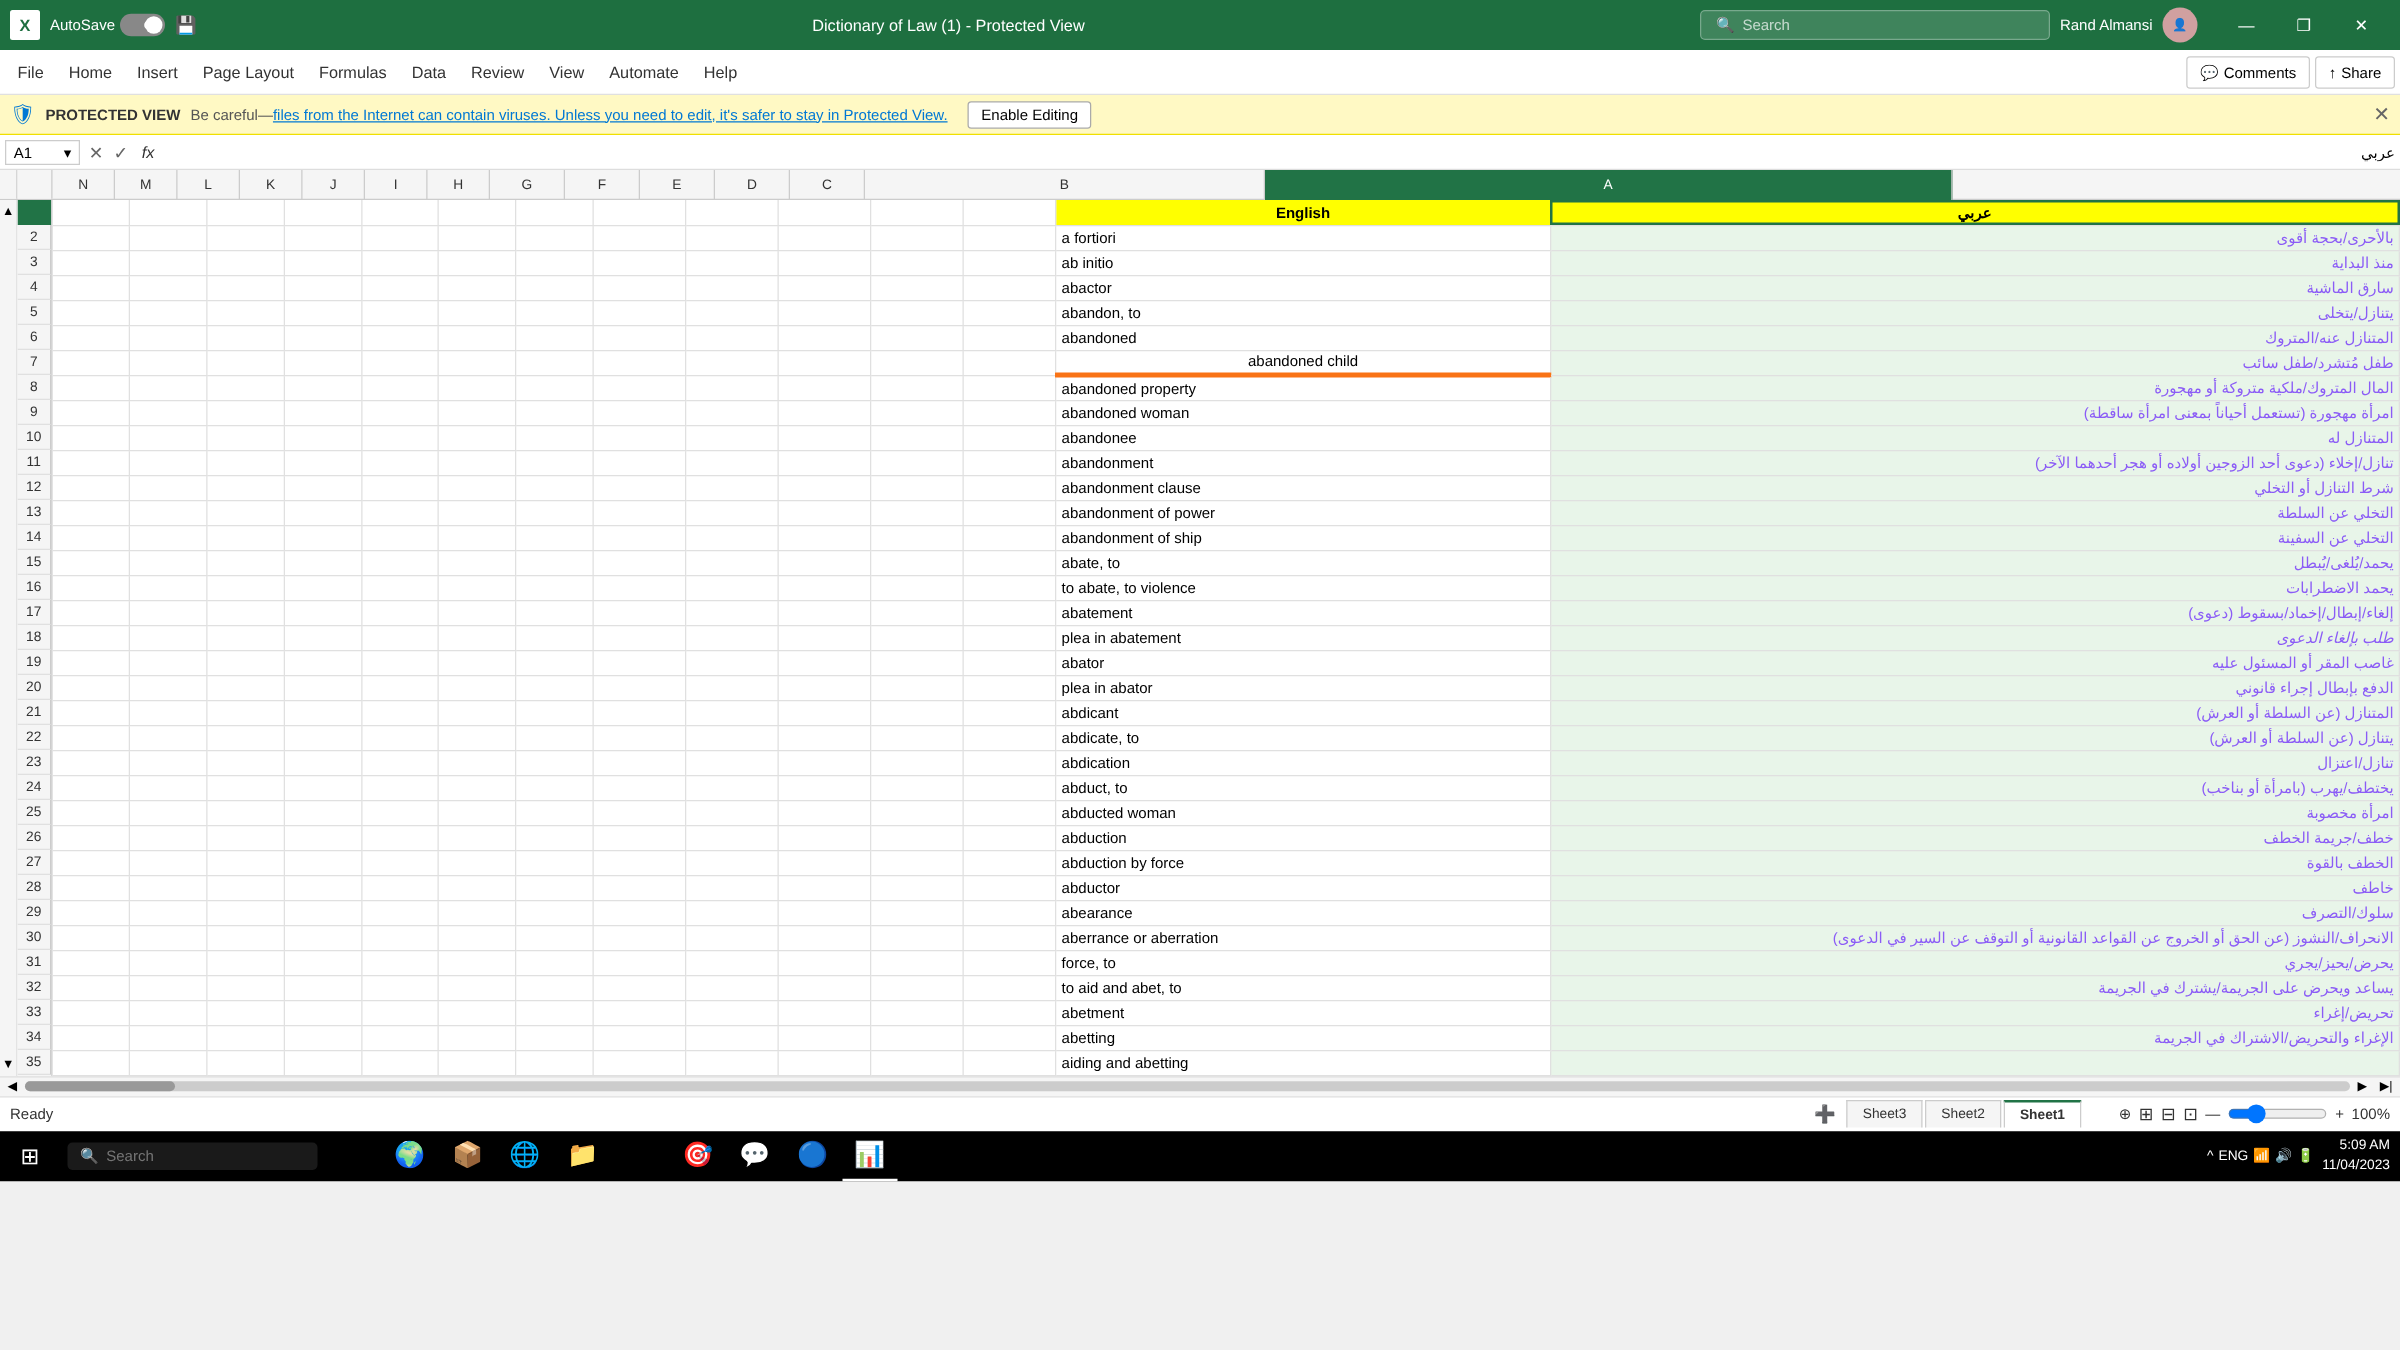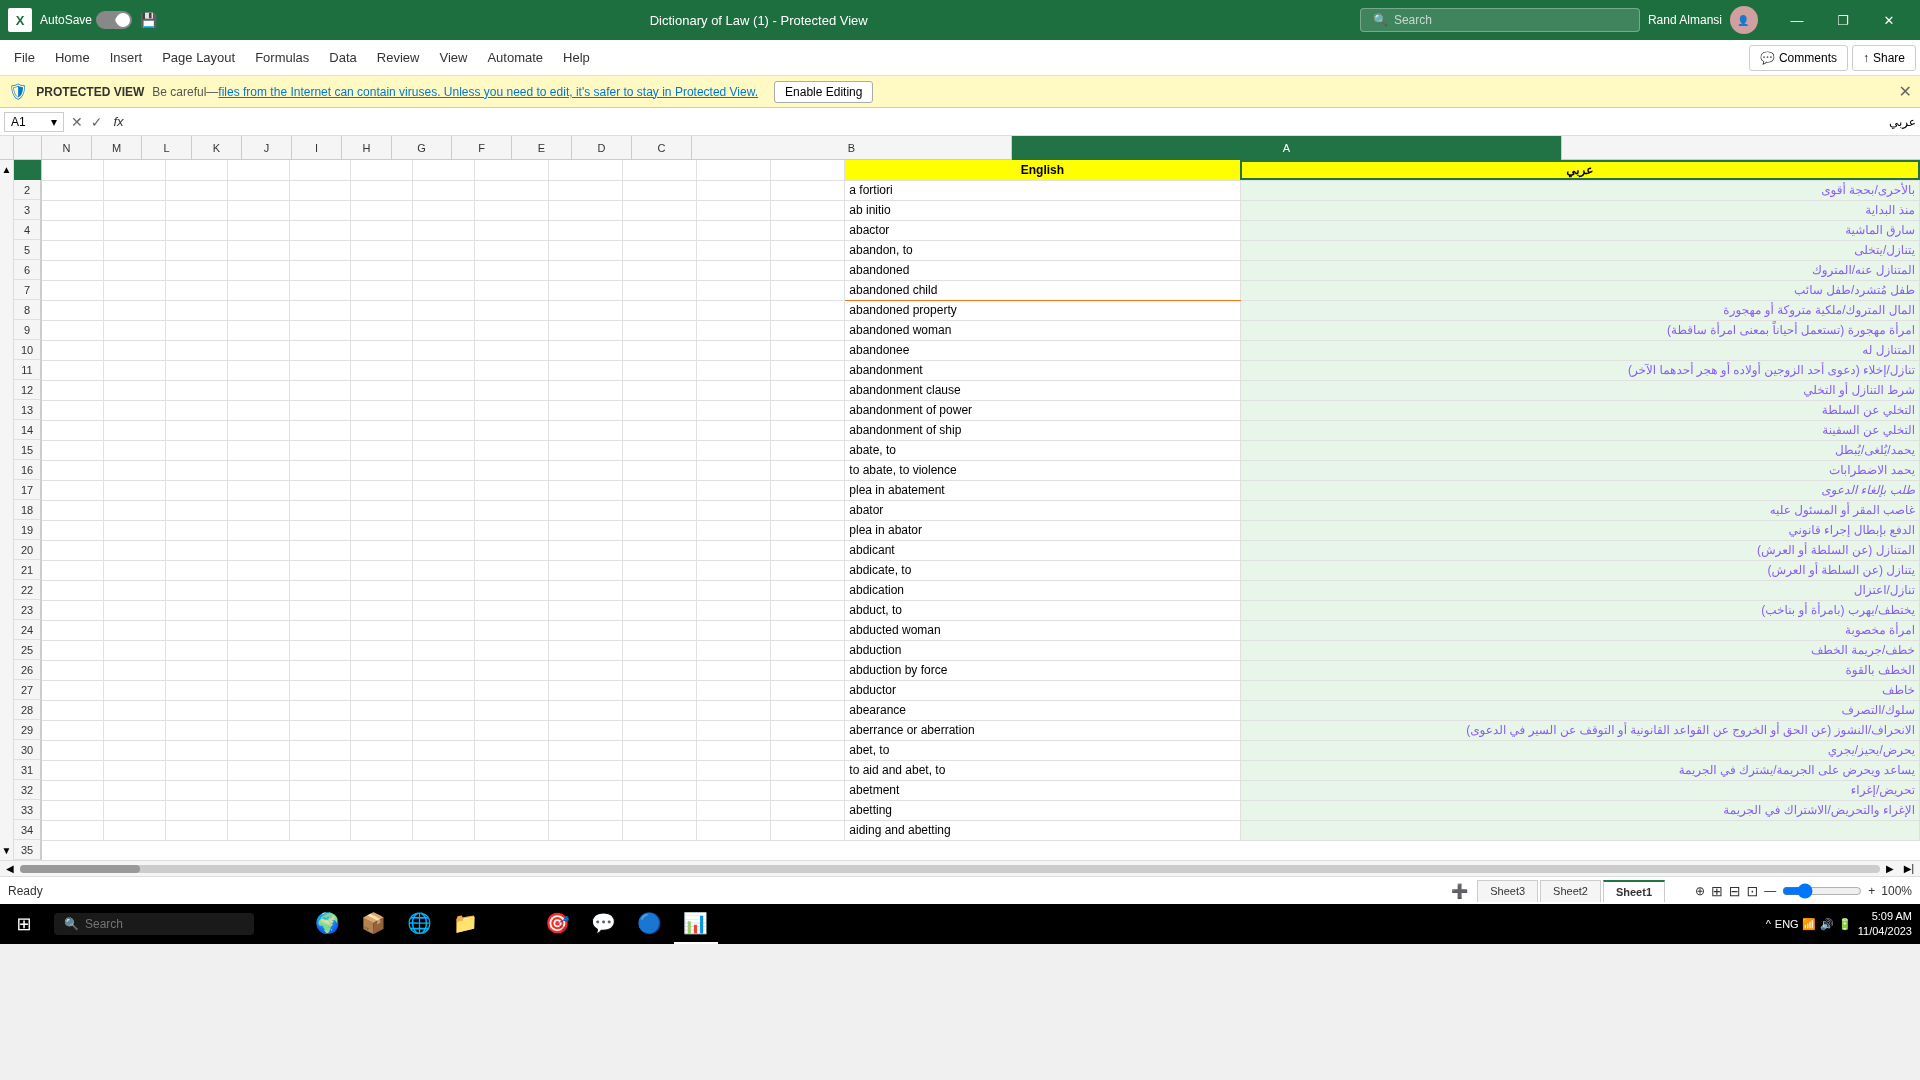--- a/index.html
+++ b/index.html
@@ -534,21 +534,21 @@
               <td style="border-bottom:1px solid #e0e0e0;border-right:1px solid #e0e0e0;height:20px;"></td>
               <td style="border-bottom:1px solid #e0e0e0;border-right:1px solid #e0e0e0;height:20px;"></td>
               <td style="border-bottom:1px solid #e0e0e0;border-right:1px solid #e0e0e0;height:20px;"></td>
               <td style="border-bottom:1px solid #e0e0e0;border-right:1px solid #e0e0e0;height:20px;"></td>
               <td style="border-bottom:1px solid #e0e0e0;border-right:1px solid #e0e0e0;height:20px;"></td>
               <td style="border-bottom:1px solid #e0e0e0;border-right:1px solid #e0e0e0;height:20px;"></td>
               <td style="border-bottom:1px solid #e0e0e0;border-right:1px solid #e0e0e0;height:20px;"></td>
               <td style="border-bottom:1px solid #e0e0e0;border-right:1px solid #e0e0e0;height:20px;"></td>
               <td style="border-bottom:1px solid #e0e0e0;border-right:1px solid #e0e0e0;height:20px;"></td>
               <td style="border-bottom:1px solid #e0e0e0;border-right:1px solid #e0e0e0;height:20px;"></td>
-              <td class="cell-english" style="border-bottom:1px solid #f97316;border-right:1px solid #e0e0e0;height:20px;padding:1px 4px;font-size:12px;">abandoned child</td>
+              <td class="cell-english" style="border-bottom:4px solid #f97316;border-right:1px solid #e0e0e0;height:20px;padding:1px 4px;font-size:12px;text-align:center;">abandoned child</td>
               <td class="cell-arabic col-selected-bg" style="border-bottom:1px solid #e0e0e0;border-right:1px solid #e0e0e0;height:20px;padding:1px 4px;font-size:12px;direction:rtl;text-align:right;">طفل مُتشرد/طفل سائب</td>
             </tr>
             <tr>
               <td style="border-bottom:1px solid #e0e0e0;border-right:1px solid #e0e0e0;height:20px;"></td>
               <td style="border-bottom:1px solid #e0e0e0;border-right:1px solid #e0e0e0;height:20px;"></td>
               <td style="border-bottom:1px solid #e0e0e0;border-right:1px solid #e0e0e0;height:20px;"></td>
               <td style="border-bottom:1px solid #e0e0e0;border-right:1px solid #e0e0e0;height:20px;"></td>
               <td style="border-bottom:1px solid #e0e0e0;border-right:1px solid #e0e0e0;height:20px;"></td>
               <td style="border-bottom:1px solid #e0e0e0;border-right:1px solid #e0e0e0;height:20px;"></td>
               <td style="border-bottom:1px solid #e0e0e0;border-right:1px solid #e0e0e0;height:20px;"></td>
@@ -694,20 +694,36 @@
               <td style="border-bottom:1px solid #e0e0e0;border-right:1px solid #e0e0e0;height:20px;"></td>
               <td style="border-bottom:1px solid #e0e0e0;border-right:1px solid #e0e0e0;height:20px;"></td>
               <td style="border-bottom:1px solid #e0e0e0;border-right:1px solid #e0e0e0;height:20px;"></td>
               <td style="border-bottom:1px solid #e0e0e0;border-right:1px solid #e0e0e0;height:20px;"></td>
               <td style="border-bottom:1px solid #e0e0e0;border-right:1px solid #e0e0e0;height:20px;"></td>
               <td style="border-bottom:1px solid #e0e0e0;border-right:1px solid #e0e0e0;height:20px;"></td>
               <td style="border-bottom:1px solid #e0e0e0;border-right:1px solid #e0e0e0;height:20px;"></td>
               <td style="border-bottom:1px solid #e0e0e0;border-right:1px solid #e0e0e0;height:20px;"></td>
               <td style="border-bottom:1px solid #e0e0e0;border-right:1px solid #e0e0e0;height:20px;"></td>
               <td style="border-bottom:1px solid #e0e0e0;border-right:1px solid #e0e0e0;height:20px;"></td>
+              <td class="cell-english" style="border-bottom:1px solid #e0e0e0;border-right:1px solid #e0e0e0;height:20px;padding:1px 4px;font-size:12px;">abatement</td>
+              <td class="cell-arabic col-selected-bg" style="border-bottom:1px solid #e0e0e0;border-right:1px solid #e0e0e0;height:20px;padding:1px 4px;font-size:12px;direction:rtl;text-align:right;">إلغاء/إبطال/إخماد/بسقوط (دعوى)</td>
+            </tr>
+            <tr>
+              <td style="border-bottom:1px solid #e0e0e0;border-right:1px solid #e0e0e0;height:20px;"></td>
+              <td style="border-bottom:1px solid #e0e0e0;border-right:1px solid #e0e0e0;height:20px;"></td>
+              <td style="border-bottom:1px solid #e0e0e0;border-right:1px solid #e0e0e0;height:20px;"></td>
+              <td style="border-bottom:1px solid #e0e0e0;border-right:1px solid #e0e0e0;height:20px;"></td>
+              <td style="border-bottom:1px solid #e0e0e0;border-right:1px solid #e0e0e0;height:20px;"></td>
+              <td style="border-bottom:1px solid #e0e0e0;border-right:1px solid #e0e0e0;height:20px;"></td>
+              <td style="border-bottom:1px solid #e0e0e0;border-right:1px solid #e0e0e0;height:20px;"></td>
+              <td style="border-bottom:1px solid #e0e0e0;border-right:1px solid #e0e0e0;height:20px;"></td>
+              <td style="border-bottom:1px solid #e0e0e0;border-right:1px solid #e0e0e0;height:20px;"></td>
+              <td style="border-bottom:1px solid #e0e0e0;border-right:1px solid #e0e0e0;height:20px;"></td>
+              <td style="border-bottom:1px solid #e0e0e0;border-right:1px solid #e0e0e0;height:20px;"></td>
+              <td style="border-bottom:1px solid #e0e0e0;border-right:1px solid #e0e0e0;height:20px;"></td>
               <td class="cell-english" style="border-bottom:1px solid #e0e0e0;border-right:1px solid #e0e0e0;height:20px;padding:1px 4px;font-size:12px;">plea in abatement</td>
               <td class="cell-arabic col-selected-bg" style="border-bottom:1px solid #e0e0e0;border-right:1px solid #e0e0e0;height:20px;padding:1px 4px;font-size:12px;direction:rtl;text-align:right;font-style:italic;">طلب بإلغاء الدعوى</td>
             </tr>
             <tr>
               <td style="border-bottom:1px solid #e0e0e0;border-right:1px solid #e0e0e0;height:20px;"></td>
               <td style="border-bottom:1px solid #e0e0e0;border-right:1px solid #e0e0e0;height:20px;"></td>
               <td style="border-bottom:1px solid #e0e0e0;border-right:1px solid #e0e0e0;height:20px;"></td>
               <td style="border-bottom:1px solid #e0e0e0;border-right:1px solid #e0e0e0;height:20px;"></td>
               <td style="border-bottom:1px solid #e0e0e0;border-right:1px solid #e0e0e0;height:20px;"></td>
               <td style="border-bottom:1px solid #e0e0e0;border-right:1px solid #e0e0e0;height:20px;"></td>
@@ -902,21 +918,21 @@
               <td style="border-bottom:1px solid #e0e0e0;border-right:1px solid #e0e0e0;height:20px;"></td>
               <td style="border-bottom:1px solid #e0e0e0;border-right:1px solid #e0e0e0;height:20px;"></td>
               <td style="border-bottom:1px solid #e0e0e0;border-right:1px solid #e0e0e0;height:20px;"></td>
               <td style="border-bottom:1px solid #e0e0e0;border-right:1px solid #e0e0e0;height:20px;"></td>
               <td style="border-bottom:1px solid #e0e0e0;border-right:1px solid #e0e0e0;height:20px;"></td>
               <td style="border-bottom:1px solid #e0e0e0;border-right:1px solid #e0e0e0;height:20px;"></td>
               <td style="border-bottom:1px solid #e0e0e0;border-right:1px solid #e0e0e0;height:20px;"></td>
               <td style="border-bottom:1px solid #e0e0e0;border-right:1px solid #e0e0e0;height:20px;"></td>
               <td style="border-bottom:1px solid #e0e0e0;border-right:1px solid #e0e0e0;height:20px;"></td>
               <td style="border-bottom:1px solid #e0e0e0;border-right:1px solid #e0e0e0;height:20px;"></td>
-              <td class="cell-english" style="border-bottom:1px solid #e0e0e0;border-right:1px solid #e0e0e0;height:20px;padding:1px 4px;font-size:12px;">abet, to</td>
+              <td class="cell-english" style="border-bottom:1px solid #e0e0e0;border-right:1px solid #e0e0e0;height:20px;padding:1px 4px;font-size:12px;">force, to</td>
               <td class="cell-arabic col-selected-bg" style="border-bottom:1px solid #e0e0e0;border-right:1px solid #e0e0e0;height:20px;padding:1px 4px;font-size:12px;direction:rtl;text-align:right;">يحرض/يحيز/يجري</td>
             </tr>
             <tr>
               <td style="border-bottom:1px solid #e0e0e0;border-right:1px solid #e0e0e0;height:20px;"></td>
               <td style="border-bottom:1px solid #e0e0e0;border-right:1px solid #e0e0e0;height:20px;"></td>
               <td style="border-bottom:1px solid #e0e0e0;border-right:1px solid #e0e0e0;height:20px;"></td>
               <td style="border-bottom:1px solid #e0e0e0;border-right:1px solid #e0e0e0;height:20px;"></td>
               <td style="border-bottom:1px solid #e0e0e0;border-right:1px solid #e0e0e0;height:20px;"></td>
               <td style="border-bottom:1px solid #e0e0e0;border-right:1px solid #e0e0e0;height:20px;"></td>
               <td style="border-bottom:1px solid #e0e0e0;border-right:1px solid #e0e0e0;height:20px;"></td>

